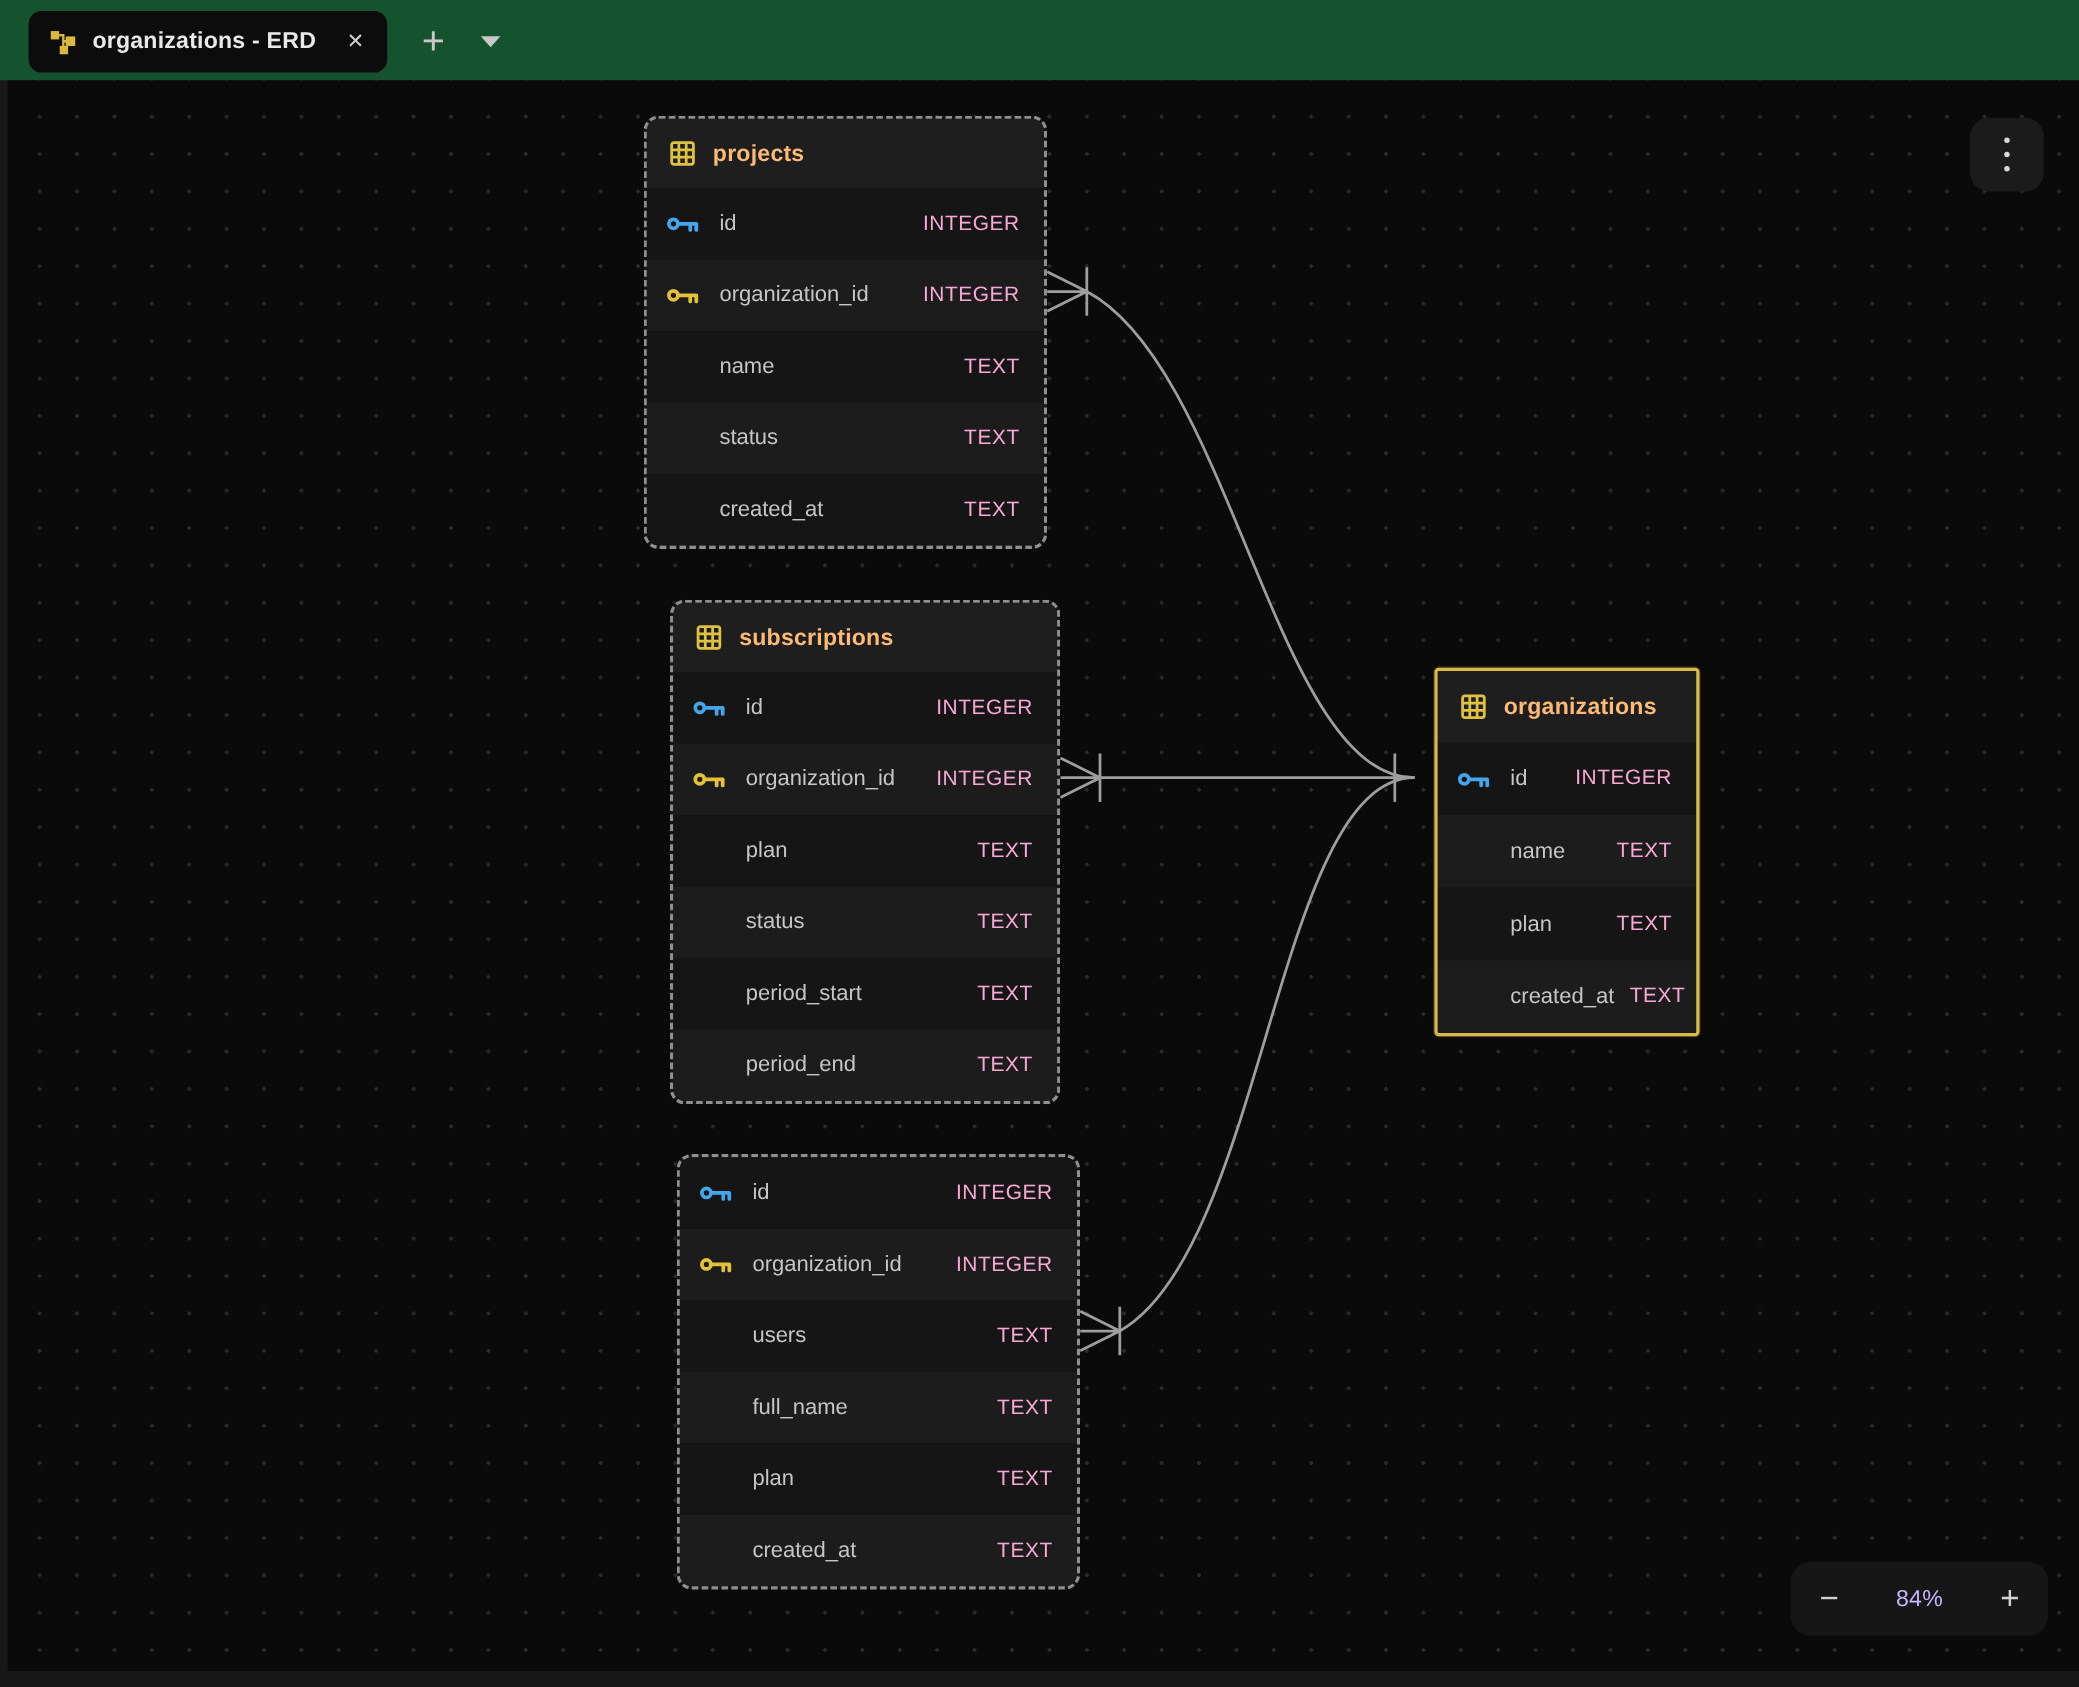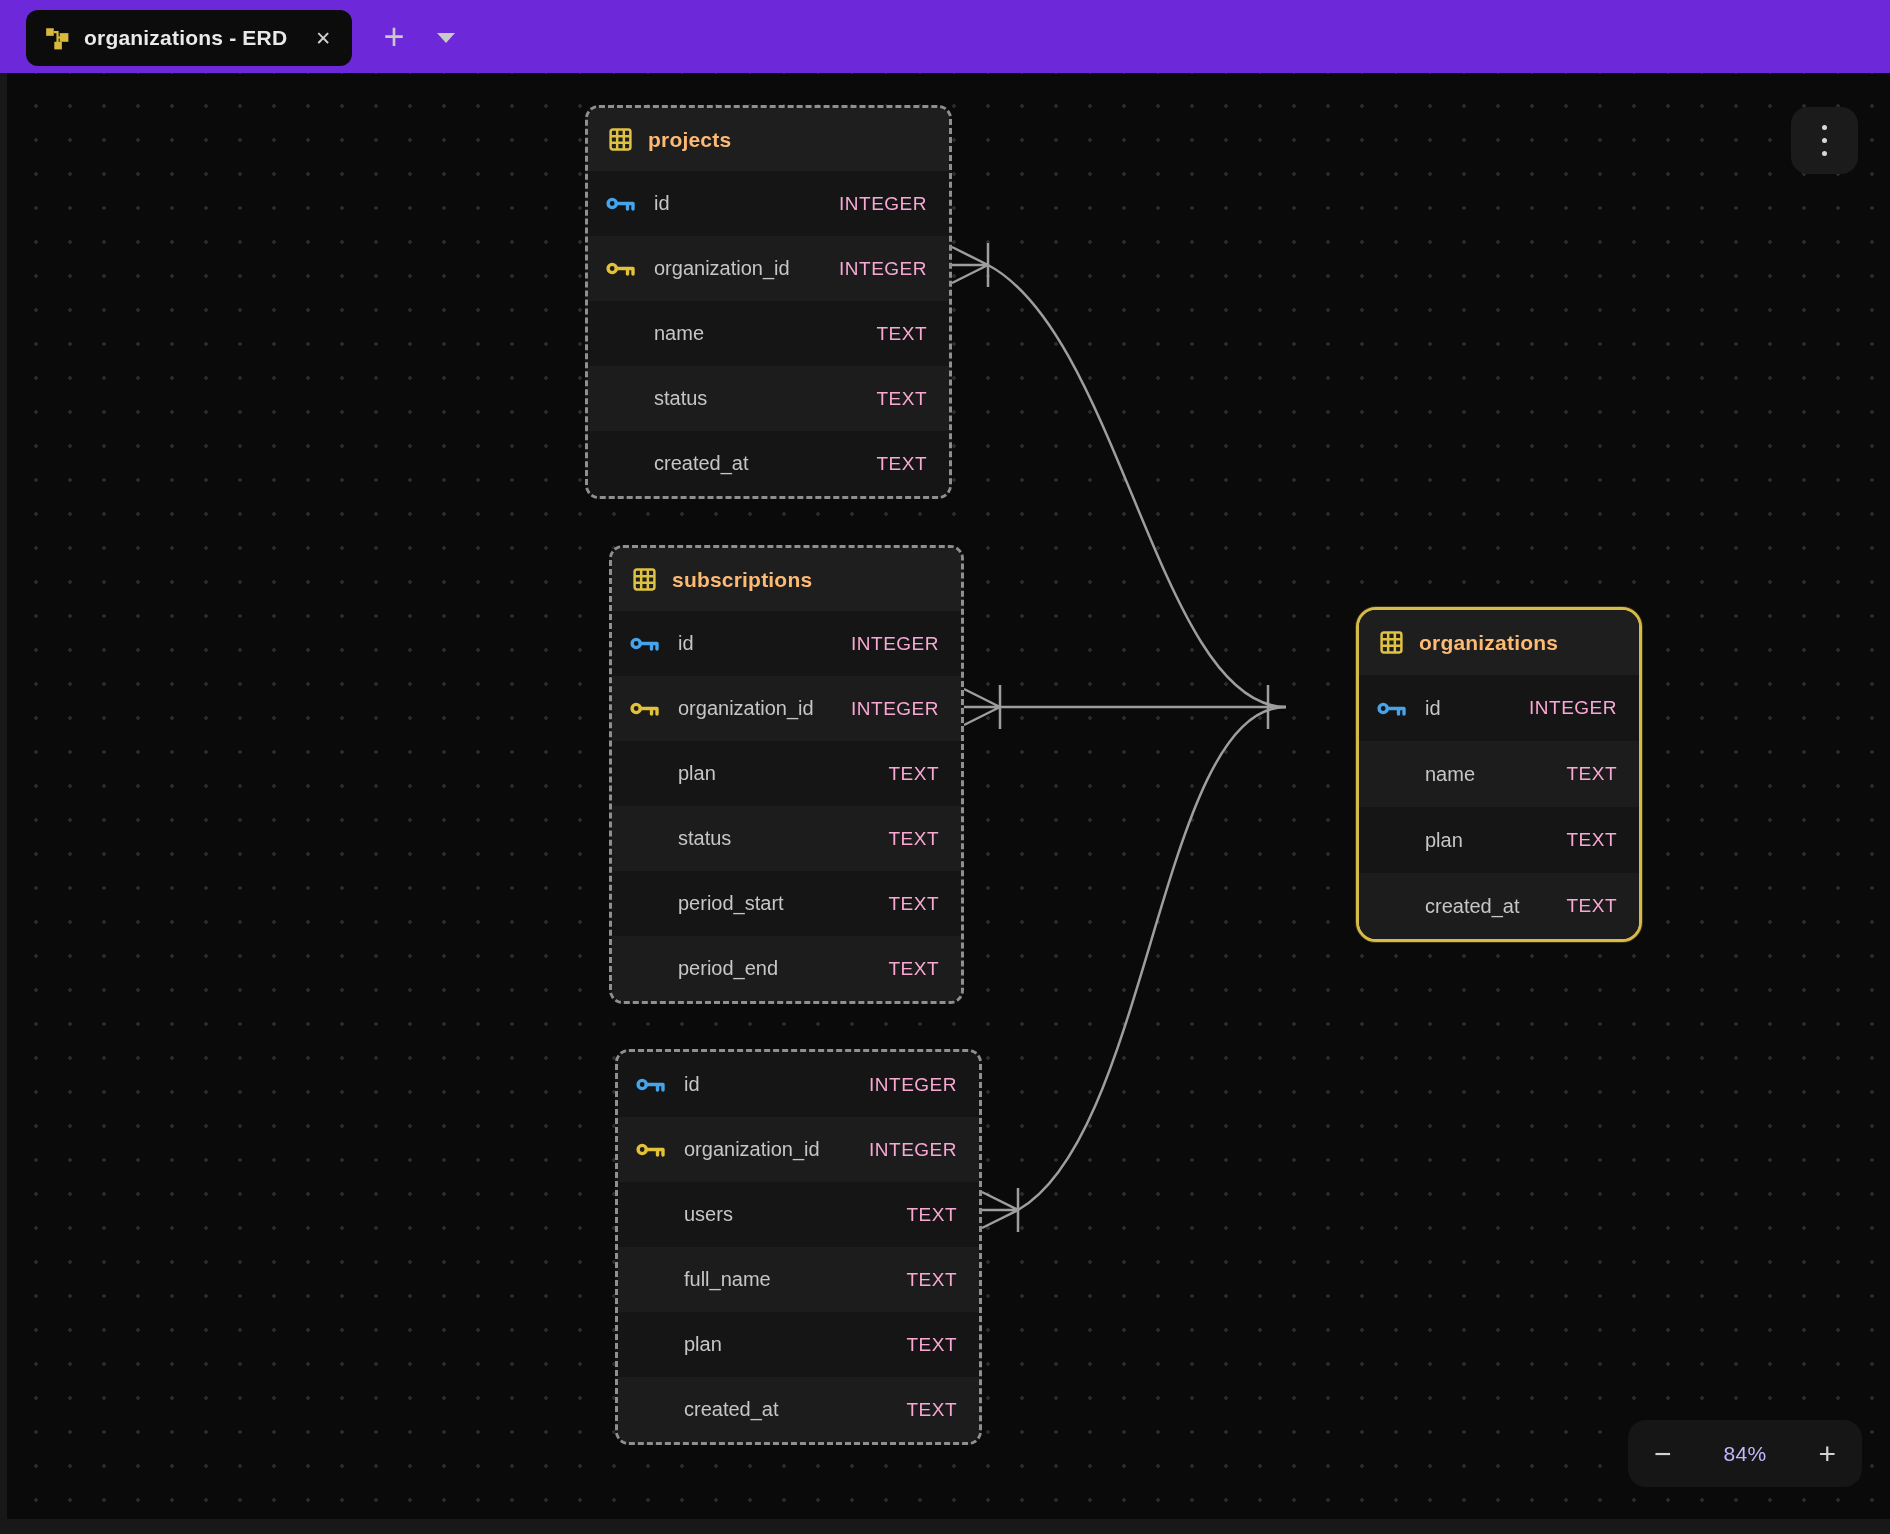--- a/index.html
+++ b/index.html
@@ -3,21 +3,21 @@
 <meta charset="utf-8">
 <style>
   html,body{margin:0;padding:0;}
   body{
     width:1890px;height:1534px;position:relative;overflow:hidden;
     background:#181818;
     font-family:"Liberation Sans", sans-serif;
     -webkit-font-smoothing:antialiased;
   }
   
-  .tabbar{position:absolute;left:0;top:0;width:1890px;height:73px;background:#6d28d9;}
+  .tabbar{position:absolute;left:0;top:0;width:1890px;height:73px;background:#14532d;}
   .tab{
     position:absolute;left:26px;top:10px;width:326px;height:56px;
     background:#0c0c0c;border-radius:12px;
     display:flex;align-items:center;padding:0 18px;box-sizing:border-box;gap:14px;
   }
   .tab-title{color:#e9e9e9;font-size:21px;font-weight:700;letter-spacing:.2px;white-space:nowrap;}
   .tab-close{color:#cfcfcf;font-size:19px;margin-left:14px;cursor:pointer;line-height:1;}
   .schema-icon{width:26px;height:26px;flex:0 0 auto;color:#d9b93c;}
   .newtab-btn{
     position:absolute;left:372px;top:15px;width:44px;height:44px;
@@ -39,22 +39,22 @@
   .relations{position:absolute;left:0;top:0;width:1890px;height:1534px;pointer-events:none;}
   
   .tbl{
     position:absolute;border-radius:14px;box-sizing:border-box;
     border:3px dashed #8f8f8f;background:#151515;overflow:hidden;
   }
   .tbl-projects{left:585px;top:105px;width:367px;}
   .tbl-subscriptions{left:609px;top:545px;width:355px;}
   .tbl-users{left:615px;top:1049px;width:367px;}
   .tbl-organizations{
-    left:1356px;top:607px;width:286px;
-    border:3px solid #d6ba4a;border-radius:20px;
+    left:1304px;top:607px;width:241px;
+    border:3px solid #d6ba4a;border-radius:4px;
     box-shadow:0 0 0 1px rgba(120,100,30,.45);
   }
   .tbl-header{
     height:63px;background:#1e1e1e;display:flex;align-items:center;
     padding:0 20px;box-sizing:border-box;gap:15px;
   }
   .tbl-organizations .tbl-header{height:65px;}
   .grid-icon{width:25px;height:25px;color:#e0c242;flex:0 0 auto;}
   .tbl-title{color:#fdba74;font-size:21px;font-weight:700;letter-spacing:.2px;}
   .row{

